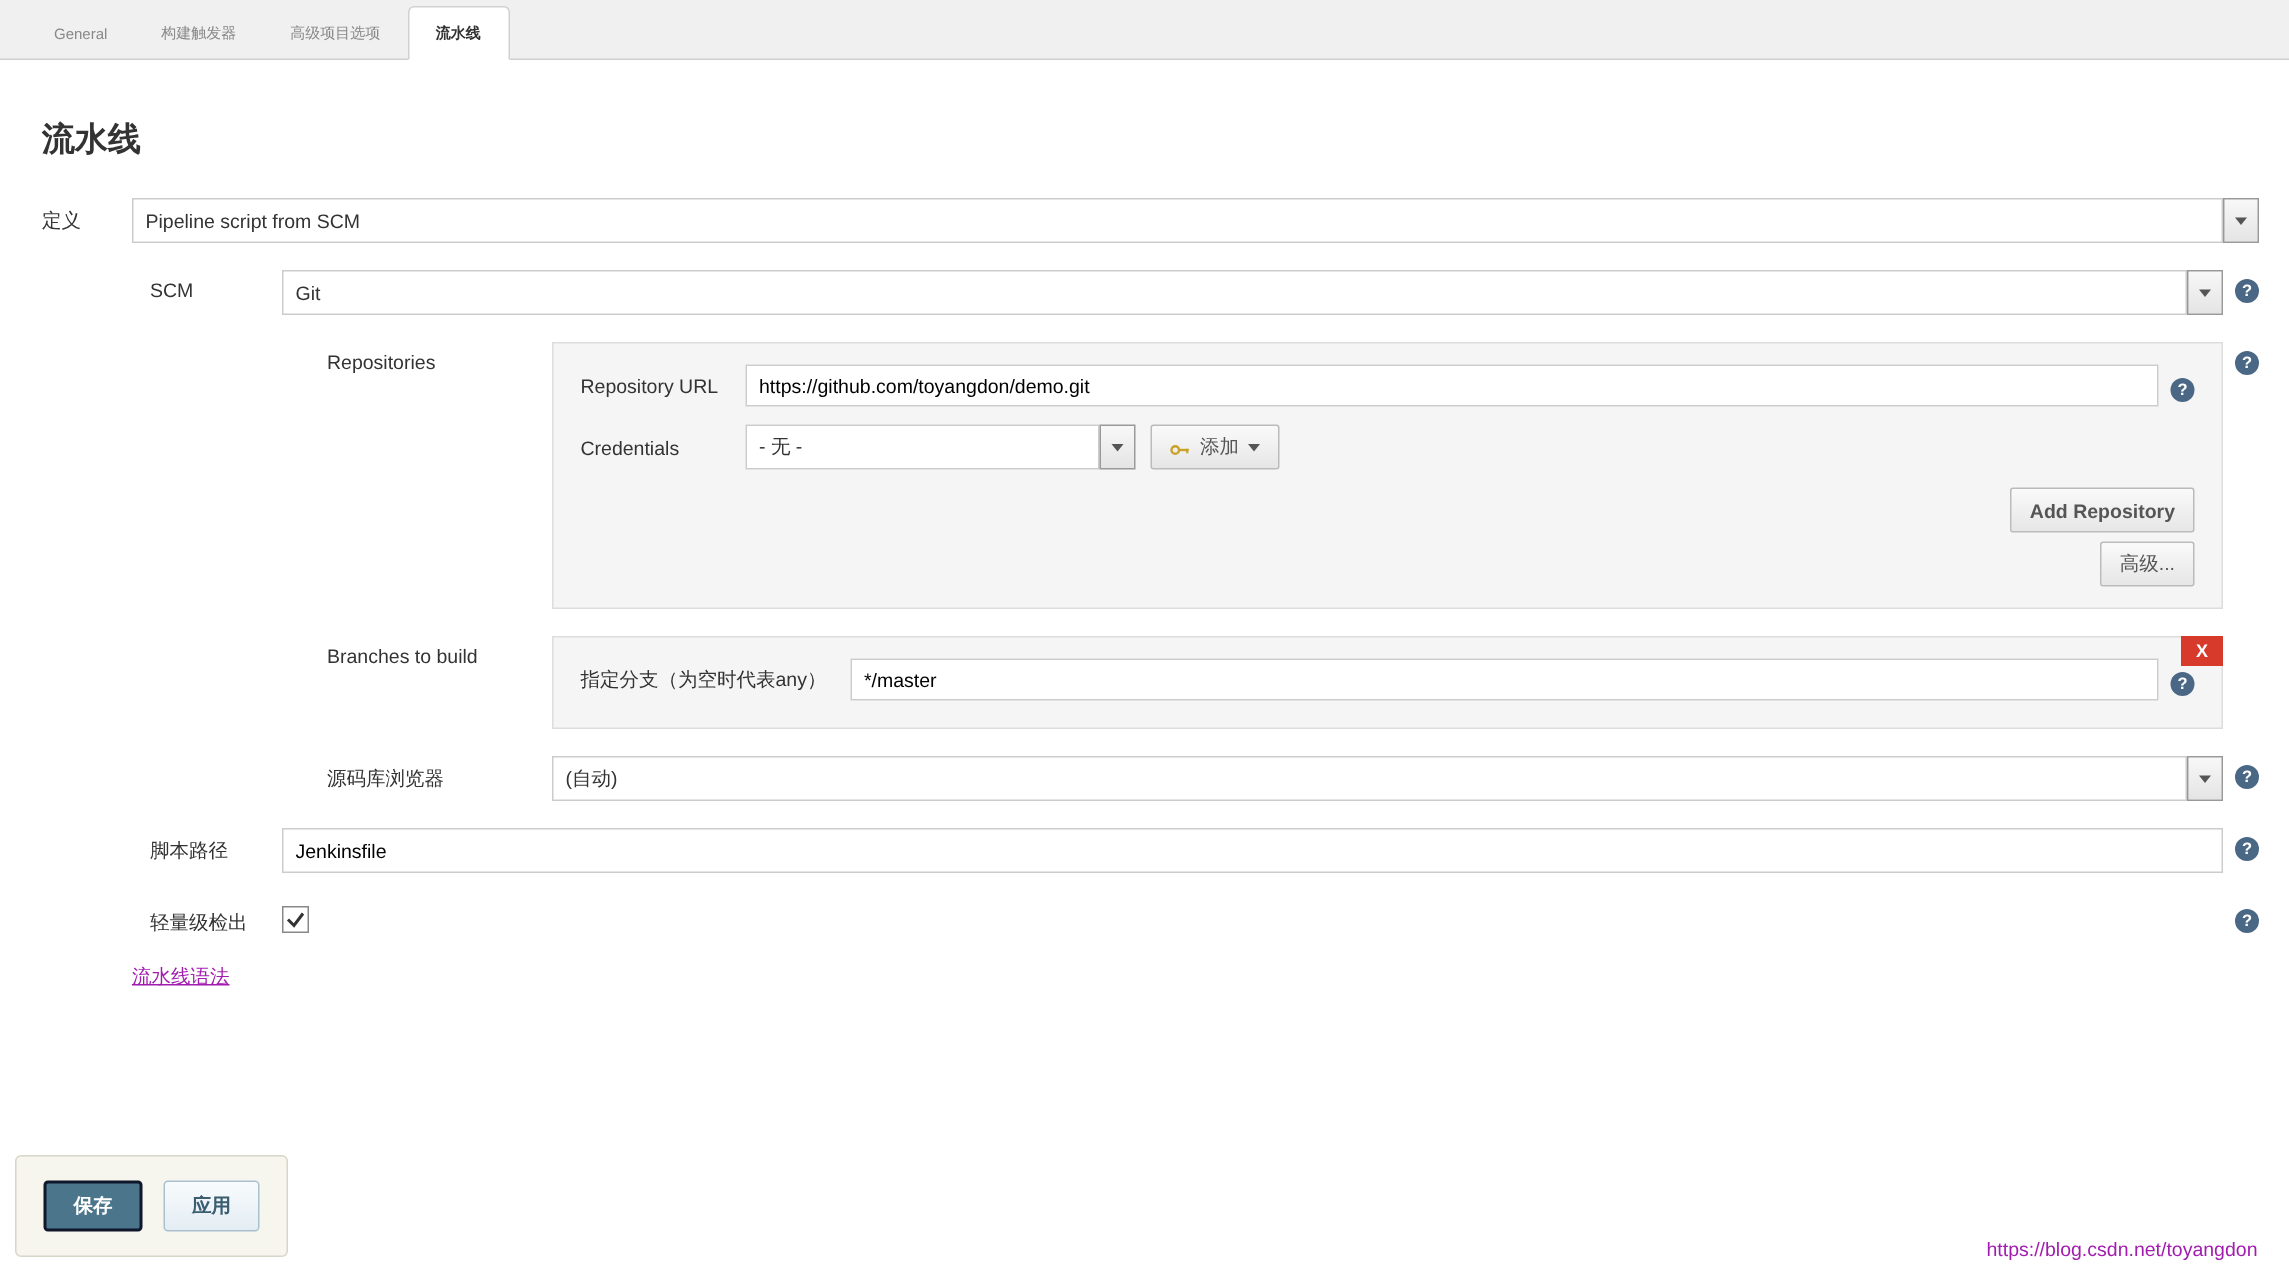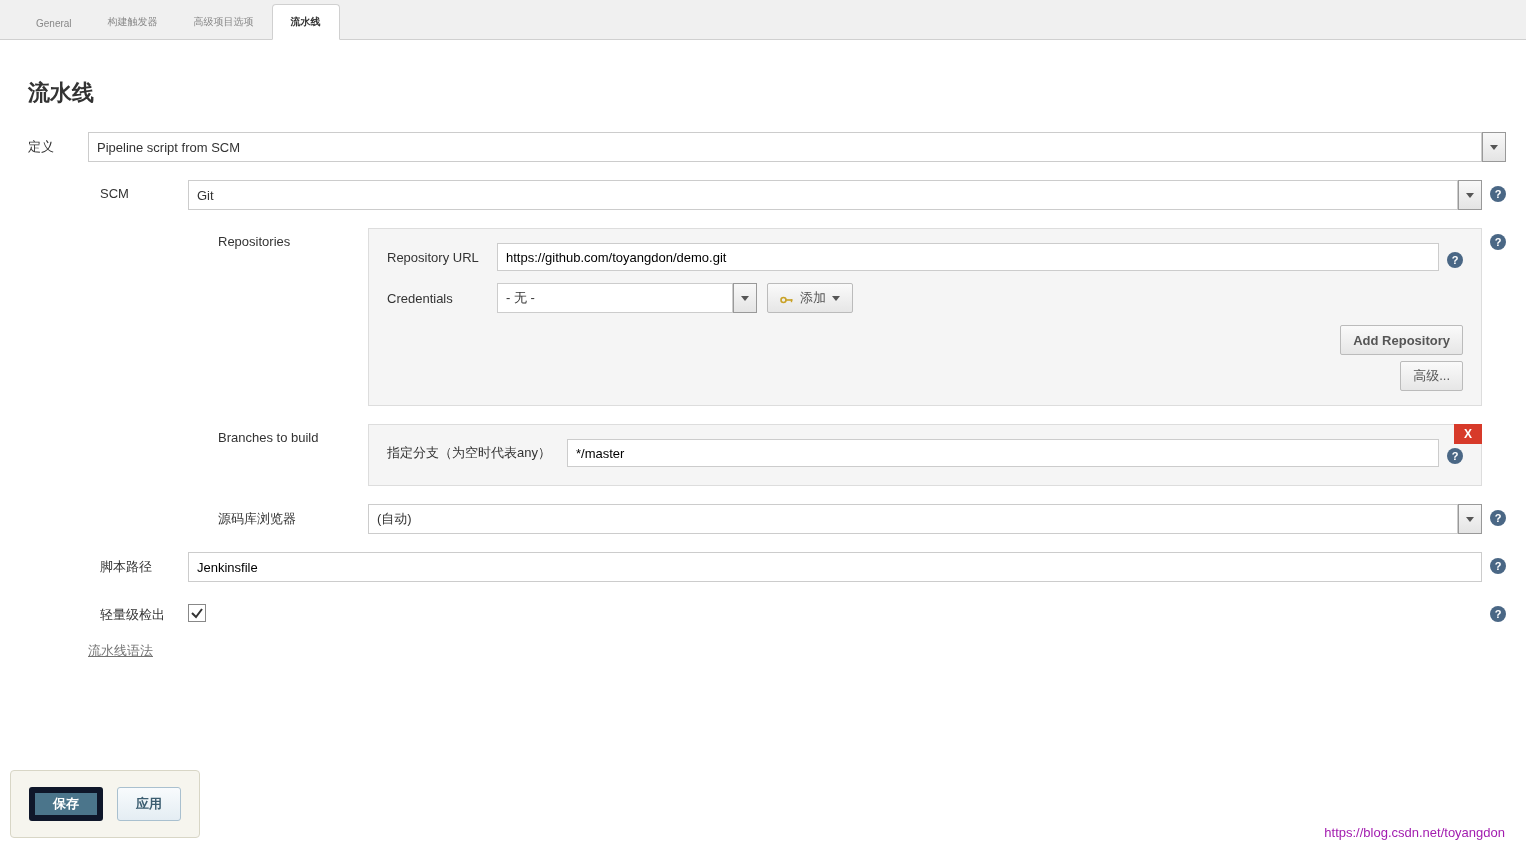--- a/index.html
+++ b/index.html
@@ -42,24 +42,24 @@
 
   .panel-actions { display:flex; justify-content:flex-end; gap:8px; margin-top:6px; }
 
   .delete-x { position:absolute; top:-1px; right:-1px; width:28px; height:20px; background:#d73a2a; color:#fff; display:flex; align-items:center; justify-content:center; font-size:12px; font-weight:bold; cursor:pointer; }
 
   .input-full { width:100%; height:30px; border:1px solid #ccc; background:#fff; padding:0 8px; font-size:13px; }
 
   .checkbox { width:18px;height:18px;border:1px solid #888;background:#fff;display:flex;align-items:center;justify-content:center;cursor:pointer; }
   .checkbox svg { width:14px;height:14px; }
 
-  .link { color:#737373; text-decoration:underline; cursor:pointer; font-size:13px; }
+  .link { color:#a21caf; text-decoration:underline; cursor:pointer; font-size:13px; }
 
   .footer { position:absolute; left:10px; bottom:10px; background:#f6f5ee; border:1px solid #d8d6c6; border-radius:4px; padding:16px 18px; display:flex; gap:14px; }
-  .btn-primary { background:#4b758b; color:#fff; border:6px solid #0f172a; height:34px; padding:0 18px; font-weight:bold; border-radius:3px; cursor:pointer; display:inline-flex; align-items:center; }
+  .btn-primary { background:#4b758b; color:#fff; border:2px solid #0f172a; height:34px; padding:0 18px; font-weight:bold; border-radius:3px; cursor:pointer; display:inline-flex; align-items:center; }
   .btn-secondary { background:linear-gradient(#f8fbfd,#e4edf3); color:#3b5d70; border:1px solid #a9c0cf; height:34px; padding:0 18px; font-weight:bold; border-radius:3px; cursor:pointer; display:inline-flex; align-items:center; }
 
   .watermark { position:absolute; right:21px; bottom:8px; color:#a21caf; font-size:13px; pointer-events:none; }
 
   .key-icon { width:14px;height:10px;display:inline-block; }
 </style>
 </head>
 <body>
 
 <div class="tabs">

